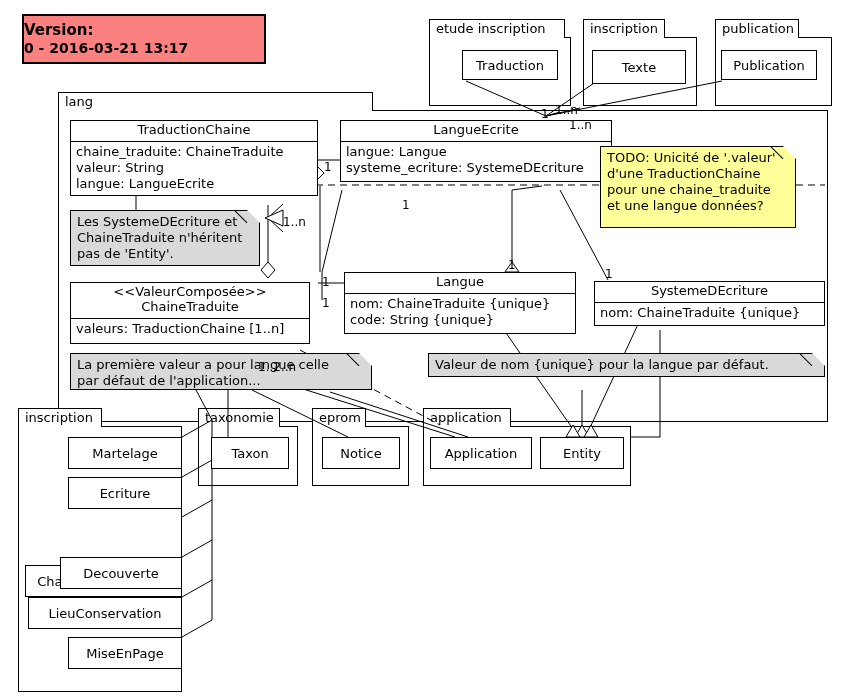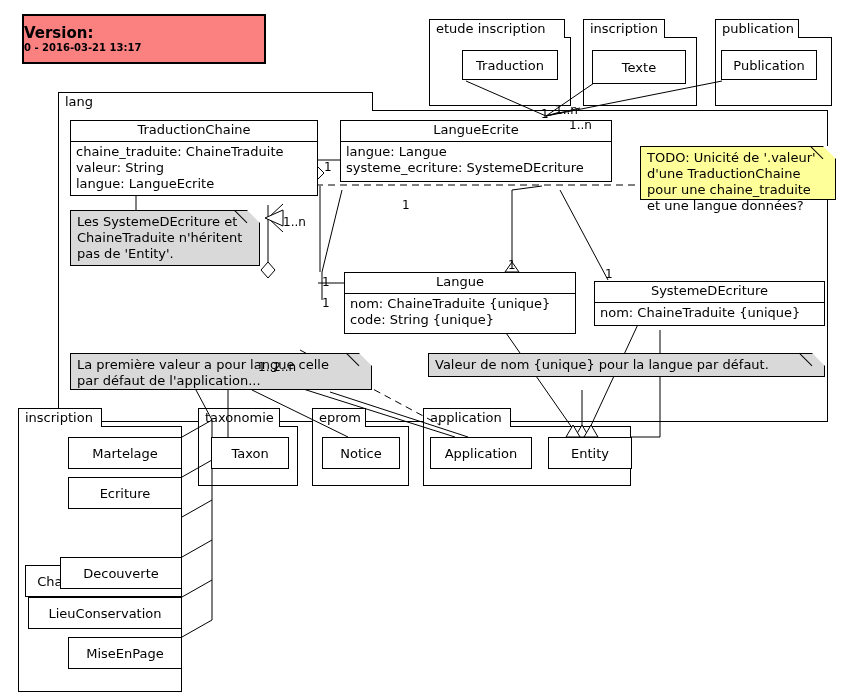--- a/index.html
+++ b/index.html
@@ -30,21 +30,21 @@
     border: 2px solid #000000;
     box-sizing: border-box;
     display: flex;
     flex-direction: column;
     align-items: flex-start;
     justify-content: center;
     font-weight: bold;
     line-height: 1.15;
   }
   .version-box .l1 { font-size: 15px; }
-  .version-box .l2 { font-size: 10px; }
+  .version-box .l2 { font-size: 14px; }
 
   
   .pkg {
     position: absolute;
     box-sizing: border-box;
   }
   .pkg-tab {
     position: absolute;
     left: 0; top: 0;
     height: 19px;
@@ -298,20 +298,30 @@
 
   <div class="cls" style="left:340px; top:120px; width:272px; height:62px;">
     <div class="cls-name">LangueEcrite</div>
     <div class="cls-sep"></div>
     <div class="cls-attrs">
       <div>langue: Langue</div>
       <div>systeme_ecriture: SystemeDEcriture</div>
     </div>
   </div>
 
+  <div class="cls" style="left:70px; top:282px; width:240px; height:62px;">
+    <div class="cls-name">
+      <div>&lt;&lt;ValeurComposée&gt;&gt;</div>
+      <div>ChaineTraduite</div>
+    </div>
+    <div class="cls-sep"></div>
+    <div class="cls-attrs">
+      <div>valeurs: TraductionChaine [1..n]</div>
+    </div>
+  </div>
 
   <div class="cls" style="left:344px; top:272px; width:232px; height:62px;">
     <div class="cls-name">Langue</div>
     <div class="cls-sep"></div>
     <div class="cls-attrs">
       <div>nom: ChaineTraduite {unique}</div>
       <div>code: String {unique}</div>
     </div>
   </div>
 
@@ -340,21 +350,21 @@
     </div>
   </div>
 
   <div class="note" style="left:428px; top:353px; width:397px; height:24px;">
     <div class="fold"></div>
     <div class="note-text">
       <div>Valeur de nom {unique} pour la langue par défaut.</div>
     </div>
   </div>
 
-  <div class="note yellow" style="left:640px; top:146px; width:196px; height:54px;">
+  <div class="note yellow" style="left:600px; top:146px; width:196px; height:82px;">
     <div class="fold"></div>
     <div class="note-text">
       <div>TODO: Unicité de '.valeur'</div>
       <div>d'une TraductionChaine</div>
       <div>pour une chaine_traduite</div>
       <div>et une langue données?</div>
     </div>
   </div>
 
   <div class="cls cls-simple" style="left:68px; top:437px; width:114px; height:32px;">
@@ -378,21 +388,21 @@
 
   <div class="cls cls-simple" style="left:211px; top:437px; width:78px; height:32px;">
     <span>Taxon</span>
   </div>
   <div class="cls cls-simple" style="left:322px; top:437px; width:78px; height:32px;">
     <span>Notice</span>
   </div>
   <div class="cls cls-simple" style="left:430px; top:437px; width:102px; height:32px;">
     <span>Application</span>
   </div>
-  <div class="cls cls-simple" style="left:540px; top:437px; width:84px; height:32px;margin-left:8px;">
+  <div class="cls cls-simple" style="left:540px; top:437px; width:84px; height:32px;">
     <span>Entity</span>
   </div>
 
   <div class="mult" style="left:324px; top:161px;">1</div>
   <div class="mult" style="left:283px; top:216px;">1..n</div>
   <div class="mult" style="left:541px; top:108px;">1</div>
   <div class="mult" style="left:555px; top:104px;">1..n</div>
   <div class="mult" style="left:569px; top:119px;">1..n</div>
   <div class="mult" style="left:402px; top:199px;">1</div>
   <div class="mult" style="left:322px; top:276px;">1</div>

